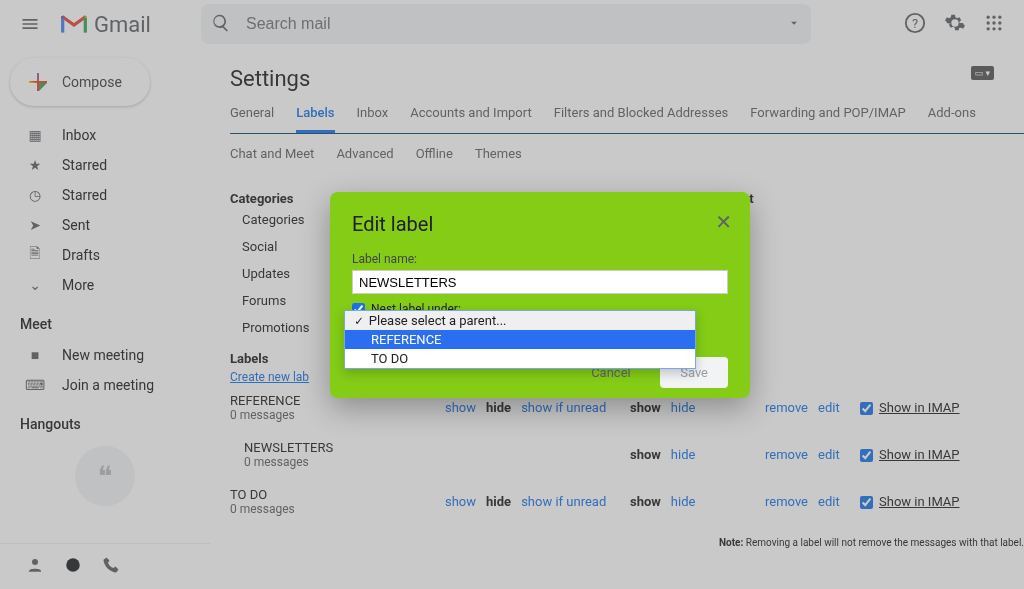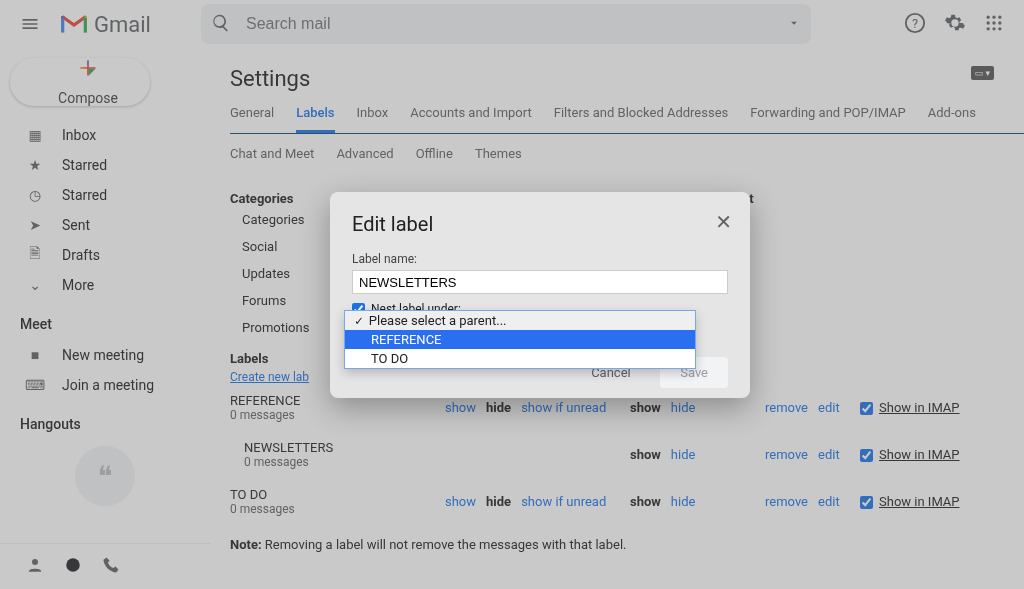--- a/index.html
+++ b/index.html
@@ -48,21 +48,20 @@
   .compose {
     margin-left: 10px;
     width: 140px; height: 48px;
     border-radius: 24px;
     box-shadow: 0 1px 3px rgba(60,64,67,.3);
     display:flex; align-items:center; gap:12px;
     padding-left: 16px;
     font-size: 14px; color:#3c4043;
     background:#fff;
     cursor:pointer;
-    flex-direction:column;
   }
   .navlist { margin-top: 14px; }
   .navitem {
     display:flex; align-items:center; gap:18px;
     height: 30px;
     padding-left: 26px;
     color:#202124;
     font-size:14px;
     cursor:pointer;
   }
@@ -98,32 +97,32 @@
   .labels-row { display:flex; align-items:center; font-size:13px; padding:9px 0;}
   .lr-name { width:215px; }
   .lr-name .count { color:#5f6368; font-size:12px; }
   .lr-col2 { width:185px; display:flex; gap:10px;}
   .lr-col3 { width:135px; display:flex; gap:10px;}
   .lr-col4 { width:95px; display:flex; gap:10px;}
   .lnk { color:#1a73e8; cursor:pointer; }
   .bold { font-weight:700; }
   .imap { display:flex; align-items:flex-end; gap:6px;text-decoration:underline;}
   .ckimap { accent-color:#1a73e8; }
-  .note { text-align:left; font-size:13px; padding:12px 0; color:#202124;}
+  .note { text-align:right; font-size:10px; padding:12px 0; color:#202124;}
   
   .scrim {
     position:absolute; inset:0;
     background: rgba(100,100,100,0.35);
   }
   
   .dialog {
     position:absolute;
     left: 330px; top: 192px;
     width: 420px;
-    background:#e5e5e5;
+    background:#84cc16;
     border-radius:8px;
     box-shadow:0 10px 30px rgba(0,0,0,.3);
     padding: 20px 22px 18px 22px;
     z-index: 10;
   }
   .dialog h2 { font-size:20px; font-weight:400; color:#202124; }
   .dlg-close { position:absolute; top:18px; right:18px; color:#5f6368; cursor:pointer; font-size:20px;}
   .dlg-label { font-size:12px; color:#444; margin-top:16px; }
   .dlg-input {
     width:100%;

